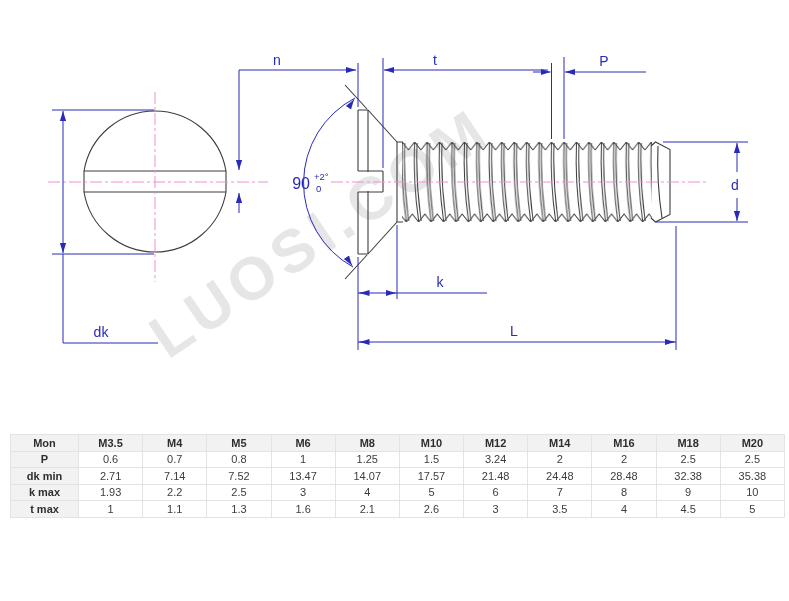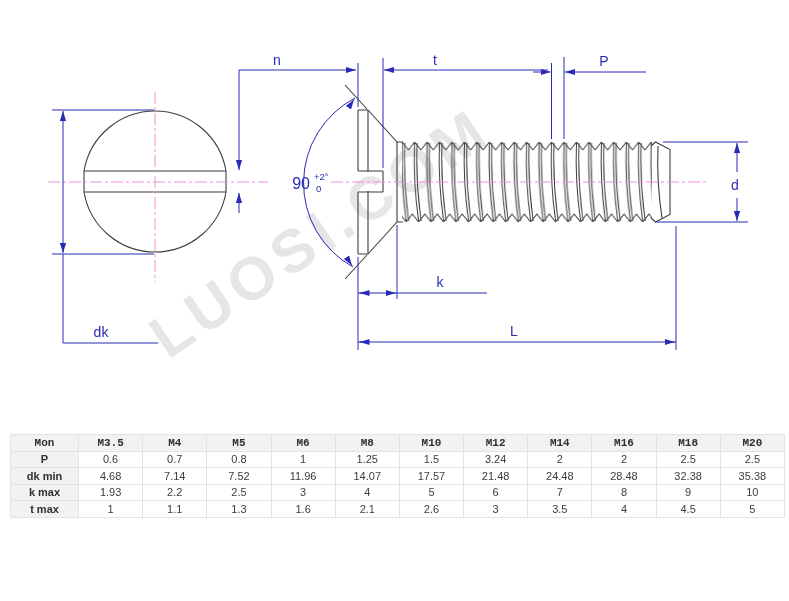--- a/index.html
+++ b/index.html
@@ -3,21 +3,21 @@
 <meta charset="utf-8">
 <style>
   html,body{margin:0;padding:0;background:#ffffff;}
   body{font-family:"Liberation Sans", sans-serif;}
   .page{position:relative;width:789px;height:601px;background:#fff;overflow:hidden;}
   .drawing-wrap{position:absolute;left:0;top:0;width:789px;height:430px;}
   svg text{font-family:"Liberation Sans", sans-serif;}
   .spec-table-wrap{position:absolute;left:10px;top:434px;width:775px;}
   table.spec{border-collapse:collapse;width:775px;table-layout:fixed;font-size:11px;color:#3c3c3c;}
   table.spec th, table.spec td{border:1px solid #e3e3e3;text-align:center;height:15.5px;padding:0 2px;font-weight:normal;}
-  table.spec thead th{background:#f2f2f2;font-weight:bold;color:#2e2e2e;font-family:Liberation Mono, monospace;}
+  table.spec thead th{background:#f2f2f2;font-weight:bold;color:#2e2e2e;}
   table.spec tbody th{background:#f2f2f2;font-weight:bold;color:#2e2e2e;}
   table.spec tbody td{background:#ffffff;}
   table.spec col.c0{width:68px;}
 </style>
 </head>
 <body>
 
 <div class="page">
 
   <div class="drawing-wrap">
@@ -187,24 +187,24 @@
             <td>1.25</td>
             <td>1.5</td>
             <td>3.24</td>
             <td>2</td>
             <td>2</td>
             <td>2.5</td>
             <td>2.5</td>
           </tr>
           <tr>
             <th>dk min</th>
-            <td>4.68</td>
+            <td>2.71</td>
             <td>7.14</td>
             <td>7.52</td>
-            <td>11.96</td>
+            <td>13.47</td>
             <td>14.07</td>
             <td>17.57</td>
             <td>21.48</td>
             <td>24.48</td>
             <td>28.48</td>
             <td>32.38</td>
             <td>35.38</td>
           </tr>
           <tr>
             <th>k max</th>

